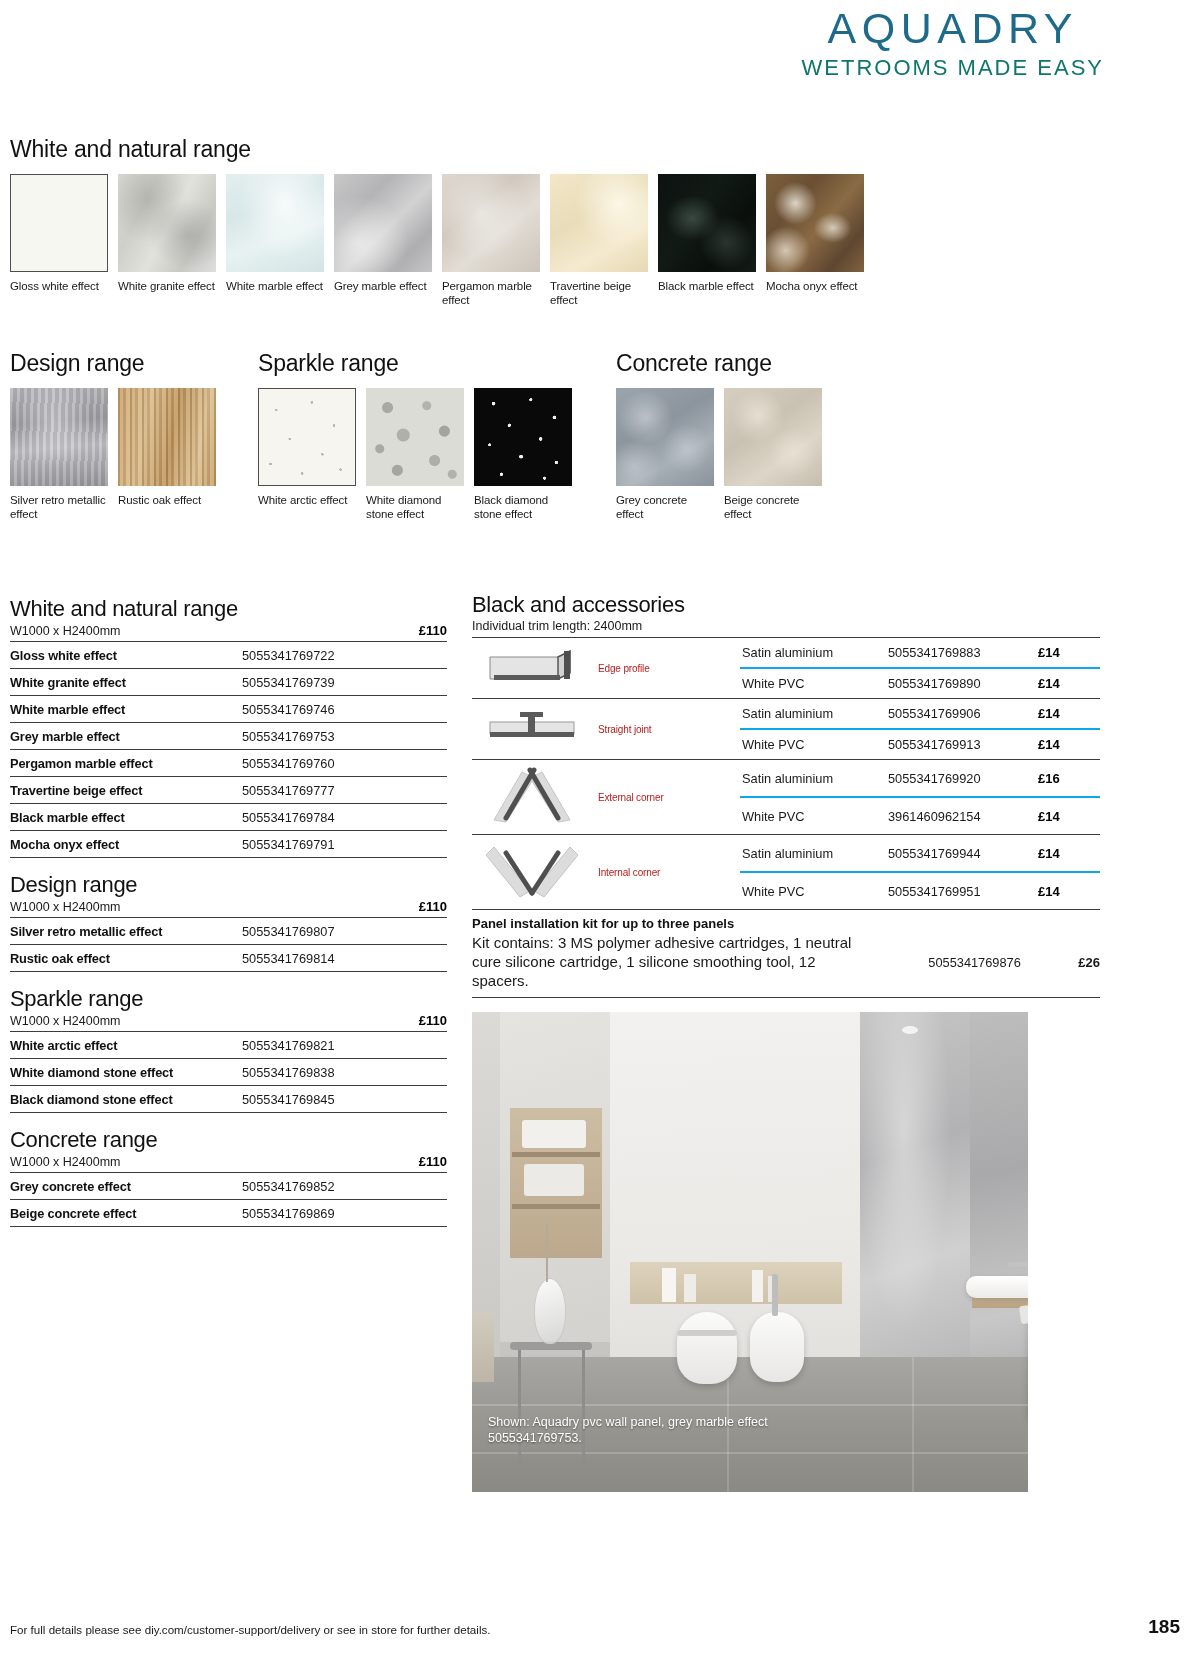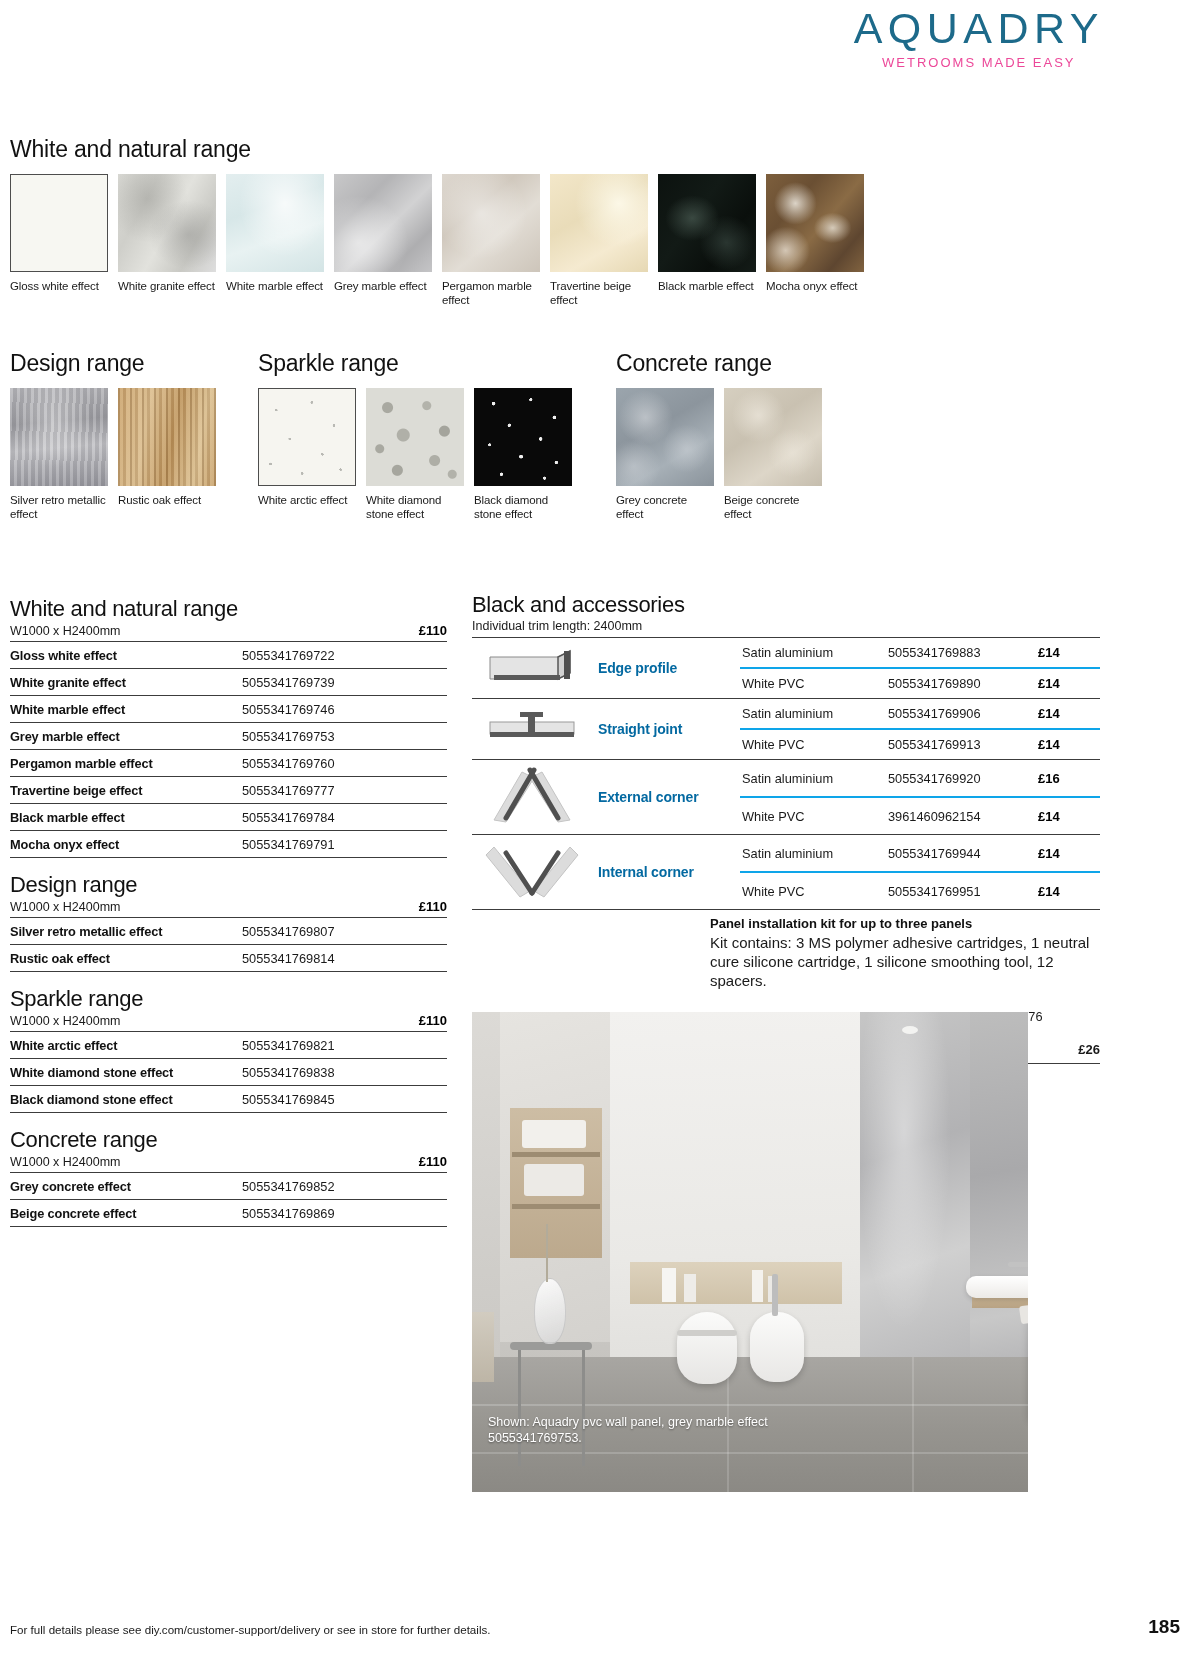--- a/index.html
+++ b/index.html
@@ -15,22 +15,22 @@
   
   .brand {
     position: absolute; top: 6px; right: 96px;
     text-align: center;
   }
   .brand-name {
     font-size: 43px; letter-spacing: 5.5px; font-weight: 400;
     color: #1d6a8a; line-height: 1.05;
   }
   .brand-tag {
-    font-size: 13px; letter-spacing: 2.0px; font-weight: 400;
-    color: #ec4899; margin-top: 4px;
+    font-size: 22px; letter-spacing: 2.0px; font-weight: 400;
+    color: #0f766e; margin-top: 4px;
   }
 
   
   .sec-title {
     font-size: 23px; font-weight: 400; letter-spacing: -0.2px;
     color: #111; margin-bottom: 11px;
   }
   .swatch-grid { display: flex; gap: 10px; }
   .swatch-cell { width: 98px; }
   .swatch {
@@ -75,34 +75,34 @@
   
   #right-col {
     position: absolute; left: 472px; top: 592px; width: 628px;
   }
   .trims-title { font-size: 22px; font-weight: 400; color: #111; letter-spacing:-0.3px;}
   .trims-sub { font-size: 12.5px; color: #1a1a1a; margin-top: 1px; padding-bottom: 4px;}
   table.trims { width: 100%; border-collapse: collapse; table-layout: fixed; }
   table.trims td { vertical-align: middle; }
   .trim-art-cell { width: 120px; text-align: center; padding: 4px 0; }
   .trim-name-cell {
-    width: 148px; font-size: 14px; font-weight: 700; color: #0369a1;
+    width: 148px; font-size: 10px; font-weight: 400; color: #b91c1c;
     letter-spacing: -0.15px; padding-left: 6px;
   }
   .trim-mat { font-size: 12.8px; color: #1a1a1a; padding: 7px 0 7px 2px; width: 148px;}
   .trim-code { font-size: 12.8px; color: #1a1a1a; padding: 7px 0; width: 150px; }
   .trim-price { font-size: 13px; font-weight: 700; color: #000; text-align: left; padding:7px 0;}
   .sep-top { border-top: 1.6px solid #3c3c3c; }
   .sep-thin { border-top: 2px solid #0ea5e9; }
   .group-end { border-bottom: 1.6px solid #3c3c3c; }
 
   .kit-block { padding-top: 6px; }
   .kit-title { font-size: 13px; font-weight: 700; color: #111; }
   .kit-desc { font-size: 15px; color: #1a1a1a; line-height: 1.28; margin-top: 2px; max-width: 390px;}
-  .kit-row { display: flex; align-items: flex-end; flex-direction: column; }
+  .kit-row { display: flex; align-items: center; }
   .kit-left { flex: 1; }
   .kit-code { font-size: 12.8px; width: 150px; padding-top: 18px; }
   .kit-price { font-size: 13px; font-weight: 700; padding-top: 18px; }
   .kit-underline { border-bottom: 1.6px solid #3c3c3c; margin-top: 6px; }
 
   
   #hero {
     position: absolute; left: 472px; top: 1012px;
     width: 556px; height: 480px; overflow: hidden;
   }

